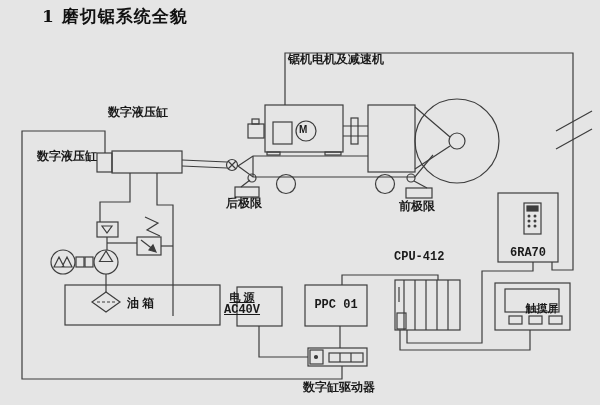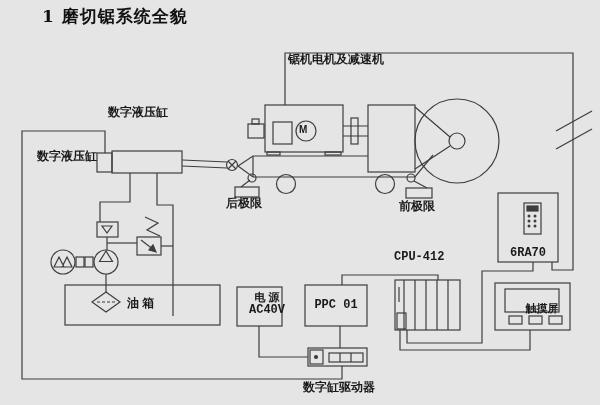--- a/index.html
+++ b/index.html
@@ -163,21 +163,21 @@
   <div class="lbl" style="left:37px;top:150px;">数字液压缸</div>
 
   <div class="lbl" style="left:226px;top:197px;text-align:right;">后极限</div>
 
   <div class="lbl" style="left:399px;top:200px;">前极限</div>
 
   <div class="lbl" style="left:299px;top:124px;font-size:10px;">M</div>
 
   <div class="lbl" style="left:127px;top:297px;">油 箱</div>
 
-  <div class="lbl center" style="left:249px;top:291px;width:36px;font-size:11px;">
+  <div class="lbl center" style="left:224px;top:291px;width:36px;font-size:11px;text-decoration:underline;">
     <div>电 源</div>
     <div class="mono" style="font-size:12px;">AC40V</div>
   </div>
 
   <div class="lbl mono center" style="left:305px;top:299px;width:62px;font-size:12px;">PPC 01</div>
 
   <div class="lbl mono" style="left:394px;top:251px;font-size:12px;">CPU-412</div>
 
   <div class="lbl mono center" style="left:498px;top:247px;width:60px;font-size:12px;">6RA70</div>
 

